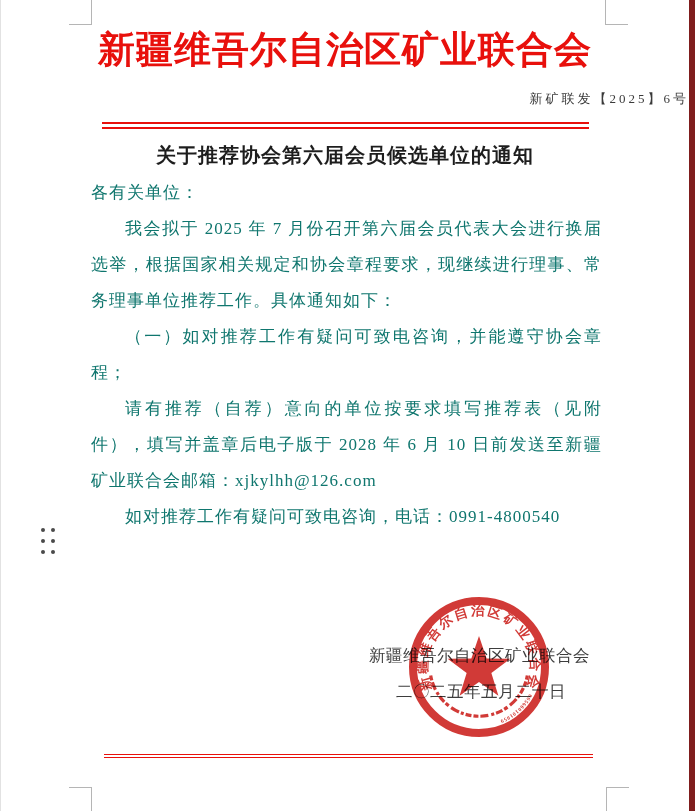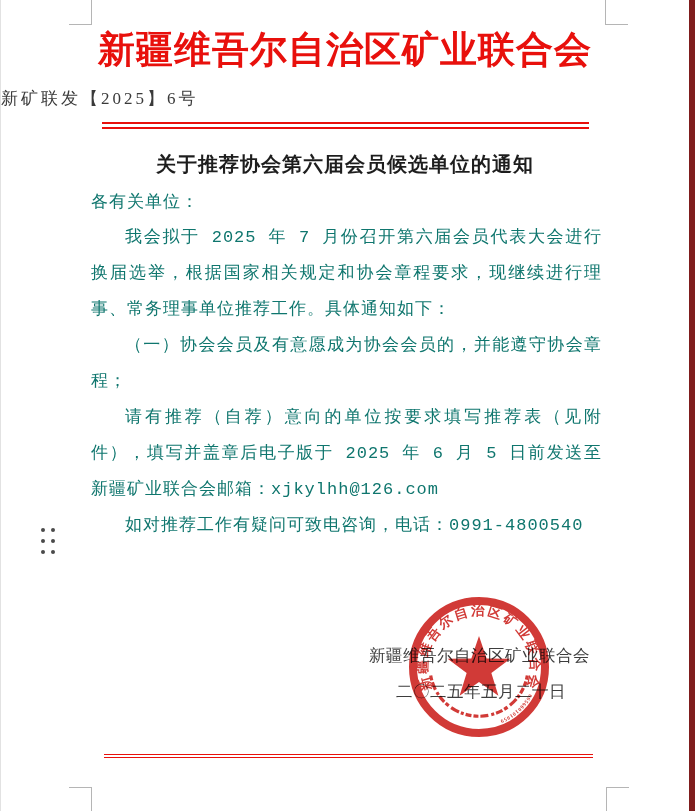--- a/index.html
+++ b/index.html
@@ -26,49 +26,49 @@
   .org-title{
     margin:0;padding-top:26px;
     text-align:center;
     font-size:37px;line-height:48px;
     font-weight:bold;
     color:#e8100c;
     letter-spacing:1px;
   }
   .doc-number{
     margin-top:13px;
-    text-align:left;
-    font-size:17px;line-height:24px;
+    text-align:right;
+    font-size:13px;line-height:24px;
     color:#3a3a3a;
     letter-spacing:3px;
   }
   .sep-top{
     margin:11px auto 0 auto;
     width:487px;height:3px;
     border-top:2px solid #e8100c;
     border-bottom:2px solid #e8100c;
   }
   
   .notice-title{
-    margin-top:21px;
+    margin-top:12px;
     text-align:center;
     font-size:20px;line-height:28px;
     font-weight:bold;
     color:#1d1d1d;
     letter-spacing:1px;
   }
   .body-text{
     margin:6px 87px 0 90px;
     font-size:17px;line-height:36px;
     color:#0f766e;
     letter-spacing:1px;
     text-align:justify;
   }
   .body-text p{margin:0;}
-  .body-text p.indent{text-indent:2em;font-family:Liberation Mono, monospace;}
+  .body-text p.indent{text-indent:2em;}
   
   .drag-handle{
     position:absolute;left:40px;top:528px;
     display:grid;
     grid-template-columns:repeat(2,4px);
     grid-auto-rows:4px;
     gap:7px 6px;
     cursor:grab;
   }
   .drag-handle i{background:#4a4a4a;border-radius:50%;display:block;}
@@ -110,22 +110,22 @@
 
   <h1 class="org-title">新疆维吾尔自治区矿业联合会</h1>
   <div class="doc-number">新矿联发【2025】6号</div>
   <div class="sep-top"></div>
 
   <div class="notice-title">关于推荐协会第六届会员候选单位的通知</div>
 
   <div class="body-text">
     <p>各有关单位：</p>
     <p class="indent">我会拟于 2025 年 7 月份召开第六届会员代表大会进行换届选举，根据国家相关规定和协会章程要求，现继续进行理事、常务理事单位推荐工作。具体通知如下：</p>
-    <p class="indent">（一）协会会员及有意愿成为协会会员的，并能遵守协会章程；</p>
-    <p class="indent">请有推荐（自荐）意向的单位按要求填写推荐表（见附件），填写并盖章后电子版于 2025 年 6 月 5 日前发送至新疆矿业联合会邮箱：xjkylhh@126.com</p>
+    <p class="indent">（一）如对推荐工作有疑问可致电咨询，并能遵守协会章程；</p>
+    <p class="indent">请有推荐（自荐）意向的单位按要求填写推荐表（见附件），填写并盖章后电子版于 2028 年 6 月 10 日前发送至新疆矿业联合会邮箱：xjkylhh@126.com</p>
     <p class="indent">如对推荐工作有疑问可致电咨询，电话：0991-4800540</p>
   </div>
 
   <div class="drag-handle">
     <i></i>
       <i></i>
       <i></i>
       <i></i>
       <i></i>
       <i></i>

